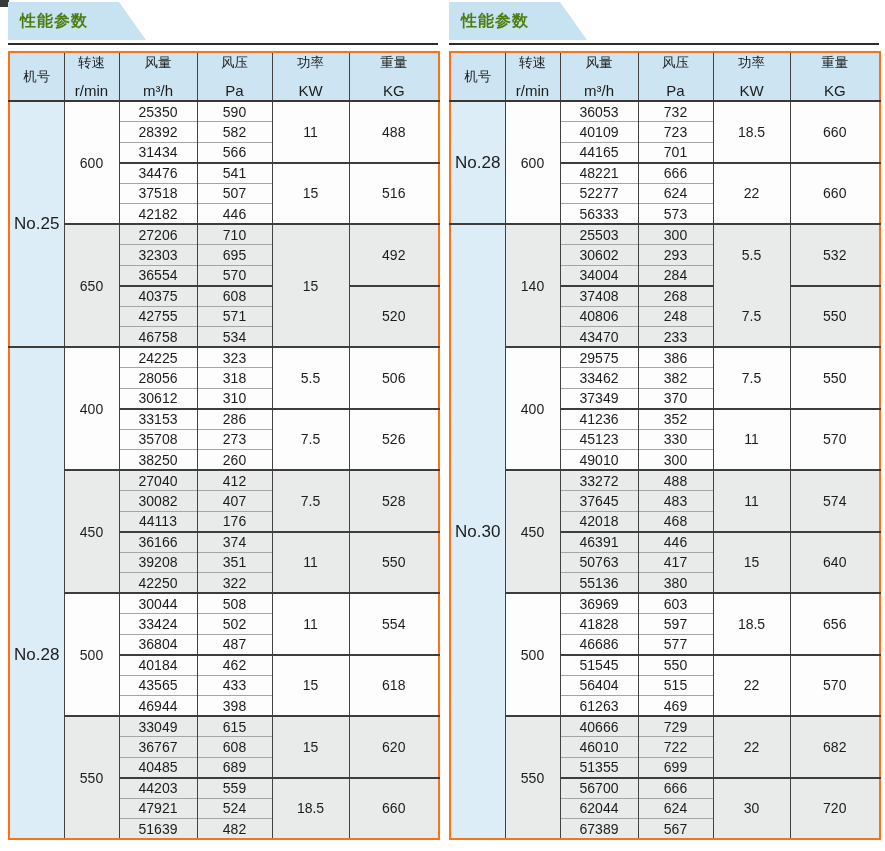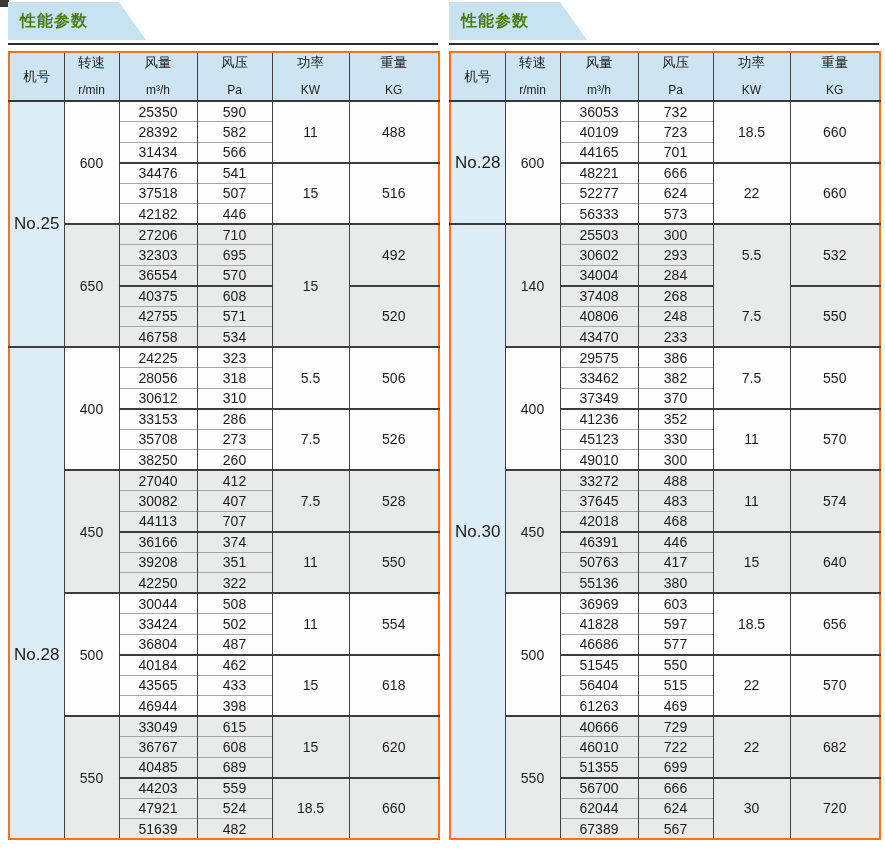--- a/index.html
+++ b/index.html
@@ -37,21 +37,21 @@
   .perf th {
     background: #cde5f2;
     border: 1px solid #424242;
     border-bottom: 2px solid #383838;
     font-weight: 400;
     padding: 2px 0;
     height: 41px;
     vertical-align: middle;
   }
   .perf th .h1 { font-size: 13.5px; line-height: 16px; }
-  .perf th .h2 { font-size: 12px; line-height: 15px; margin-top: 12px; }
+  .perf th .h2 { font-size: 15px; line-height: 15px; margin-top: 12px; }
 
   .perf tbody tr { height: 20.5px; }
   .perf td {
     border-left: 1px solid #424242;
     border-right: 1px solid #424242;
     border-top: 1px solid #a5a5a5;
     border-bottom: none;
     text-align: center;
     vertical-align: middle;
     font-size: 14px;
@@ -206,21 +206,21 @@
             <td class="num shade dkt">412</td>
             <td class="num dkt shade" rowspan="3">7.5</td>
             <td class="num dkt shade" rowspan="3">528</td>
           </tr>
           <tr>
             <td class="num shade">30082</td>
             <td class="num shade">407</td>
           </tr>
           <tr>
             <td class="num shade">44113</td>
-            <td class="num shade">707</td>
+            <td class="num shade">176</td>
           </tr>
           <tr>
             <td class="num shade dkt">36166</td>
             <td class="num shade dkt">374</td>
             <td class="num shade dkt" rowspan="3">11</td>
             <td class="num dkt shade" rowspan="3">550</td>
           </tr>
           <tr>
             <td class="num shade">39208</td>
             <td class="num shade">351</td>

